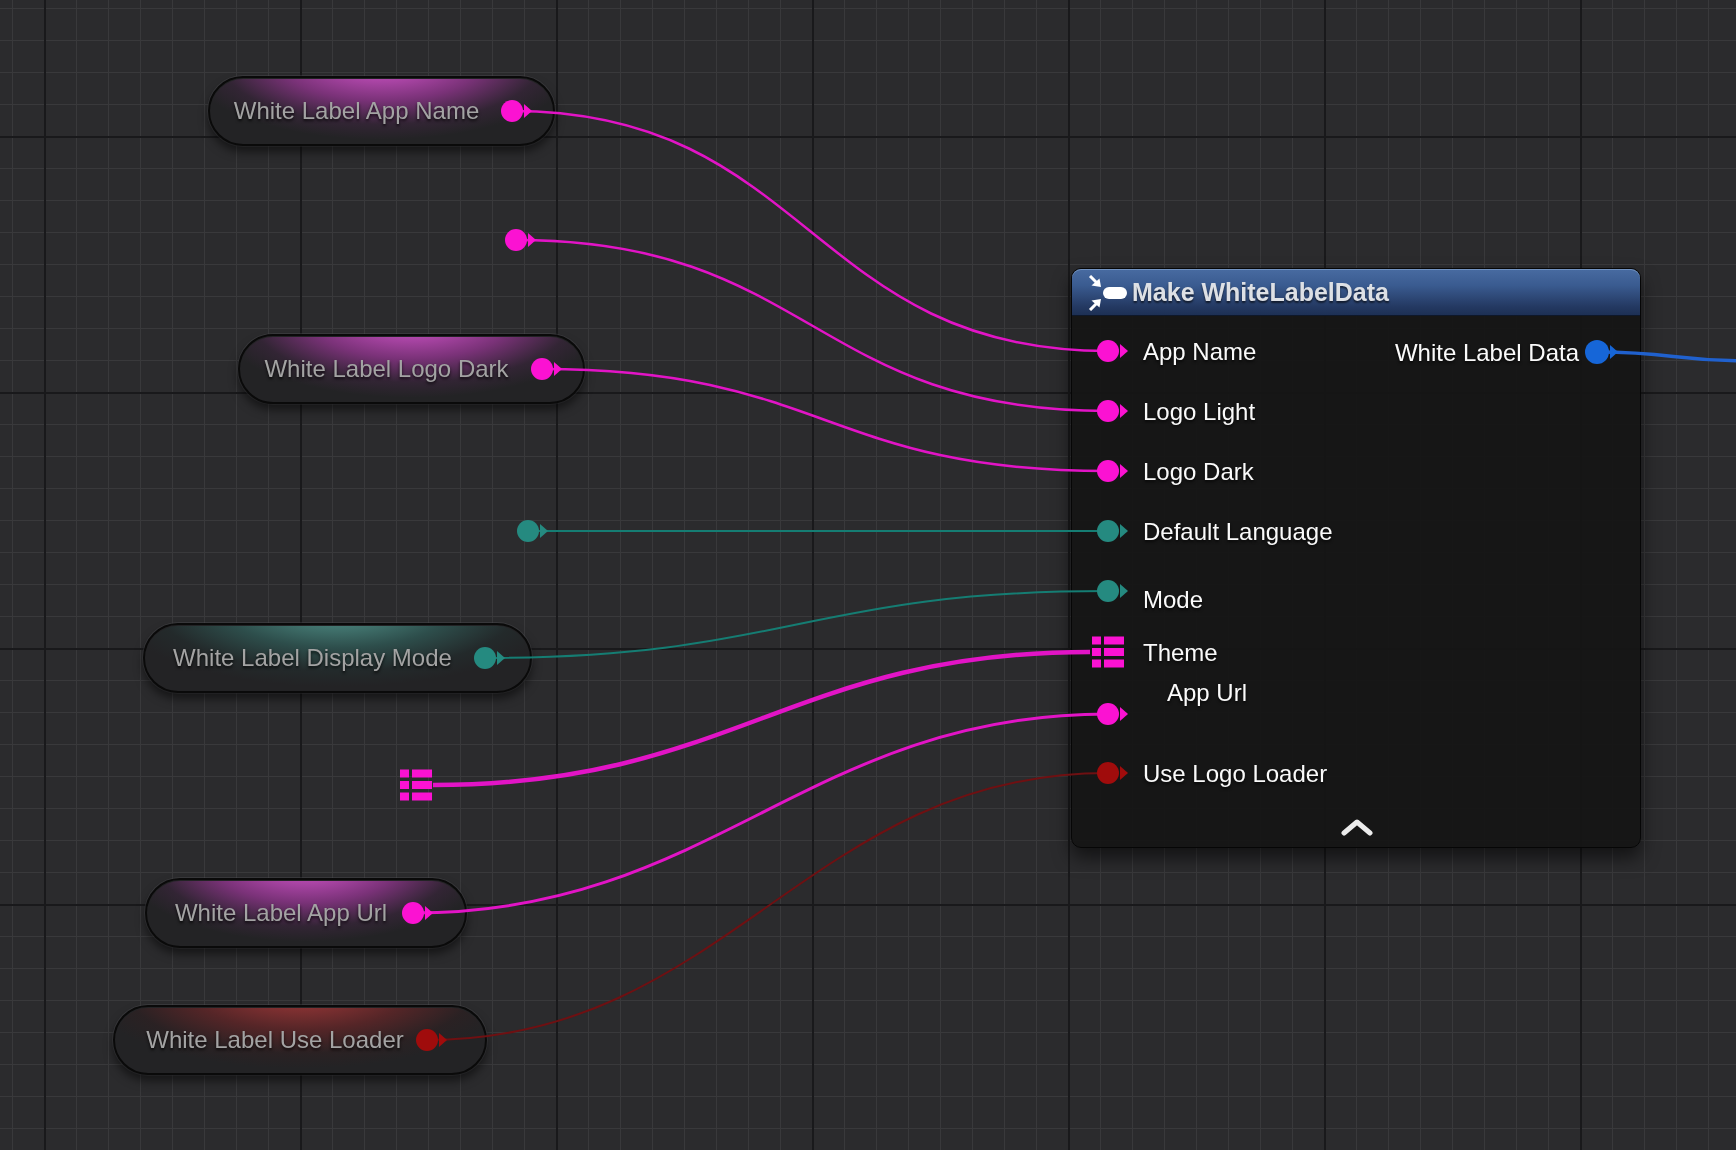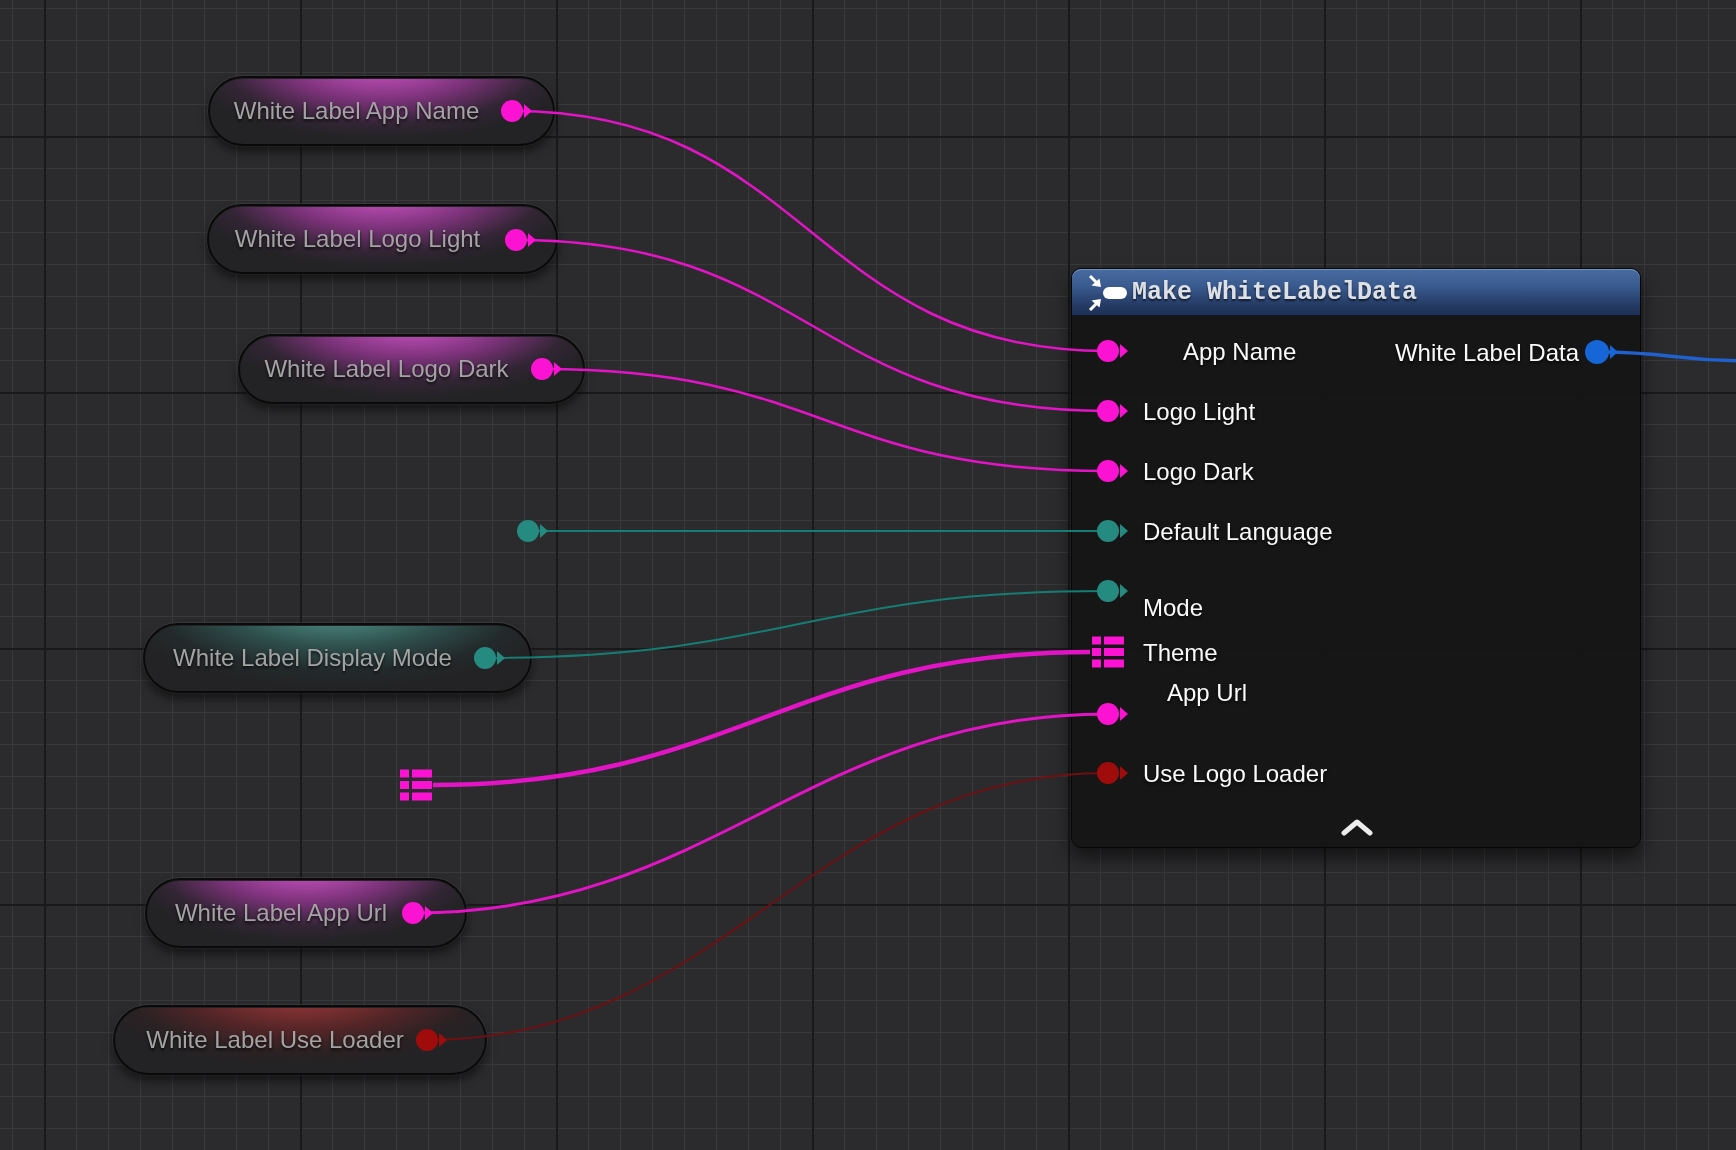--- a/index.html
+++ b/index.html
@@ -48,21 +48,20 @@
   
   .make-node{
     position:absolute;left:1071px;top:268px;width:570px;height:580px;
     background:rgba(22,22,22,.97);border-radius:10px;border:1px solid #060606;
     box-sizing:border-box;box-shadow:0 10px 18px rgba(0,0,0,.55);z-index:1;
   }
   .make-header{
     position:absolute;left:0;top:0;right:0;height:47px;border-radius:9px 9px 0 0;
     background:linear-gradient(#486ba1 0%,#3a5b90 35%,#243962 80%,#1c2f53 100%);
     box-shadow:inset 0 1px 0 rgba(150,180,220,.55), inset 0 -1px 0 rgba(0,0,0,.5);
-    font-family:Liberation Mono, monospace;
   }
   .make-title{
     position:absolute;left:60px;top:0;height:47px;line-height:47px;
     font-size:25px;font-weight:bold;color:#dde0e5;
     text-shadow:0 2px 2px rgba(0,0,0,.6);white-space:nowrap;
   }
   .make-struct-icon{position:absolute;left:14px;top:6px;}
   .pin-row{
     position:absolute;left:71px;height:30px;line-height:30px;
     font-size:24px;color:#fafafa;text-shadow:0 2px 3px rgba(0,0,0,.7);white-space:nowrap;
@@ -75,23 +74,20 @@
   
   #wire-layer{position:absolute;left:0;top:0;z-index:2;pointer-events:none;}
 </style>
 </head>
 <body>
 
 <div class="canvas">
 
   <div class="getter pink" style="left:208px;top:76px;width:347px;">
     <div class="glabel">White Label App Name</div>
-  </div>
-  <div class="getter pink" style="left:207px;top:204px;width:351px;">
-    <div class="glabel">White Label Logo Light</div>
   </div>
   <div class="getter pink" style="left:238px;top:334px;width:347px;">
     <div class="glabel">White Label Logo Dark</div>
   </div>
   <div class="getter teal" style="left:143px;top:623px;width:389px;">
     <div class="glabel">White Label Display Mode</div>
   </div>
   <div class="getter pink" style="left:145px;top:878px;width:322px;">
     <div class="glabel">White Label App Url</div>
   </div>
@@ -104,25 +100,25 @@
       <svg class="make-struct-icon" width="44" height="36" viewBox="0 0 44 36">
         <path d="M4 1 L11 8" stroke="#ffffff" stroke-width="3" fill="none"></path>
         <polygon points="15,12 5.5,10.5 13.5,3.5" fill="#ffffff"></polygon>
         <path d="M4 35 L11 28" stroke="#ffffff" stroke-width="3" fill="none"></path>
         <polygon points="15,24 5.5,25.5 13.5,32.5" fill="#ffffff"></polygon>
         <rect x="17" y="12" width="24" height="12" rx="6" fill="#ffffff"></rect>
       </svg>
       <div class="make-title">Make WhiteLabelData</div>
     </div>
 
-    <div class="pin-row" style="top:68px;margin-left:40px;">App Name</div>
+    <div class="pin-row" style="top:68px;">App Name</div>
     <div class="pin-row" style="top:128px;">Logo Light</div>
     <div class="pin-row" style="top:188px;">Logo Dark</div>
     <div class="pin-row" style="top:248px;">Default Language</div>
-    <div class="pin-row" style="top:324px;">Mode</div>
+    <div class="pin-row" style="top:316px;">Mode</div>
     <div class="pin-row" style="top:369px;">Theme</div>
     <div class="pin-row" style="top:409px;margin-left:24px;">App Url</div>
     <div class="pin-row" style="top:490px;">Use Logo Loader</div>
 
     <div class="out-row">White Label Data</div>
 
     <div class="collapse-btn">
       <svg width="36" height="18" viewBox="0 0 36 18">
         <path d="M5 14 L18 3 L31 14" stroke="#ececec" stroke-width="5" fill="none" stroke-linecap="round" stroke-linejoin="round"></path>
       </svg>

